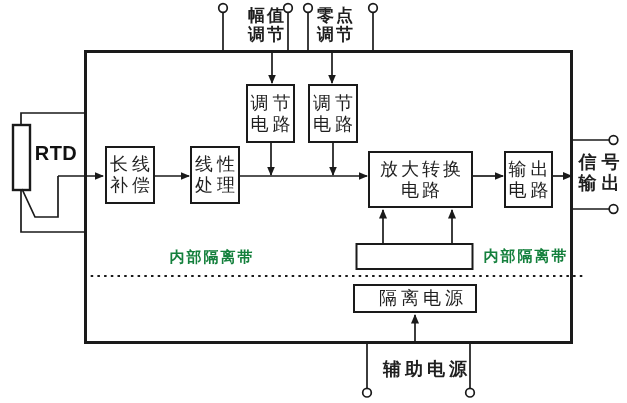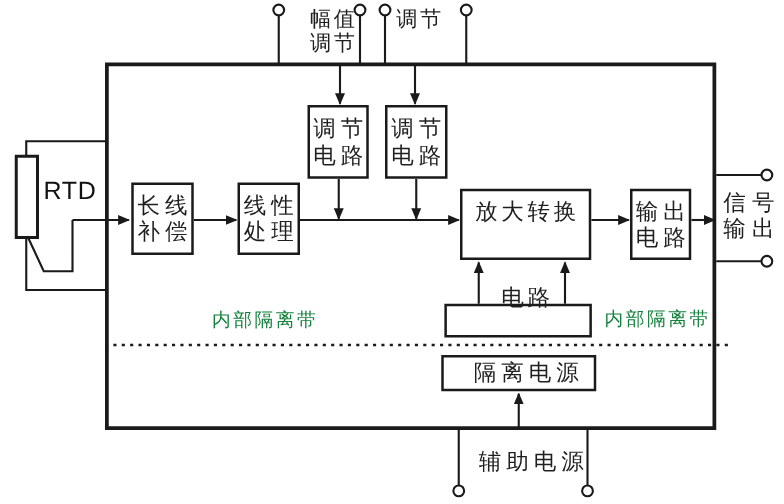--- a/index.html
+++ b/index.html
@@ -13,23 +13,23 @@
   .wires .box{stroke:#1a1a1a;stroke-width:2;fill:#ffffff;}
   .wires .resistor{stroke:#1a1a1a;stroke-width:2.4;fill:#ffffff;}
   .wires .dashed{stroke-width:1.9;stroke-dasharray:2.5 4.2;}
   .wires circle.term{stroke:#1a1a1a;stroke-width:1.7;fill:#ffffff;}
   .blk{
     position:absolute;box-sizing:border-box;border:2px solid #1a1a1a;background:#ffffff;
     display:flex;flex-direction:column;align-items:center;justify-content:center;
     text-align:center;font-size:18px;line-height:21px;color:#1f1f1f;
   }
   .blk span{display:block;letter-spacing:4px;margin-right:-4px;white-space:nowrap;}
-  .blk.wide span{letter-spacing:3px;margin-right:-3px;margin-top:48px;}
+  .blk.wide span{letter-spacing:3px;margin-right:-3px;}
   .lbl{position:absolute;text-align:center;color:#1f1f1f;}
-  .lbl span{display:block;white-space:nowrap;}
+  .lbl span{display:block;white-space:nowrap;font-weight:bold;}
   .lbl.two{font-size:17px;line-height:19px;}
   .lbl.two span{letter-spacing:2px;margin-right:-2px;}
   .lbl.sig{font-size:18px;line-height:21px;text-align:center;}
   .lbl.sig span{letter-spacing:5px;margin-right:-5px;}
   .lbl.muted{font-size:15px;line-height:16px;color:#15803d;}
   .lbl.muted span{letter-spacing:2px;margin-right:-2px;}
   .lbl.aux{font-size:18px;line-height:20px;text-align:right;}
   .lbl.aux span{letter-spacing:4px;margin-right:-4px;}
   .lbl.rtd{font-family:"Liberation Sans","DejaVu Sans",sans-serif;font-size:20px;line-height:22px;color:#111;letter-spacing:0.5px;}
 </style>
@@ -125,20 +125,21 @@
   <div class="blk" style="left:353px;top:284px;width:124px;height:29px;padding-left:12px;">
     <span>隔离电源</span>
   </div>
 
   <div class="lbl two" style="left:234px;top:6px;width:64px;">
     <span>幅值</span>
     <span>调节</span>
   </div>
 
   <div class="lbl two" style="left:303px;top:6px;width:64px;">
+    <span>零点</span>
     <span>调节</span>
   </div>
 
   <div class="lbl rtd" style="left:33px;top:142px;width:46px;">
     <span>RTD</span>
   </div>
 
   <div class="lbl sig" style="left:574px;top:152px;width:50px;">
     <span>信号</span>
     <span>输出</span>

